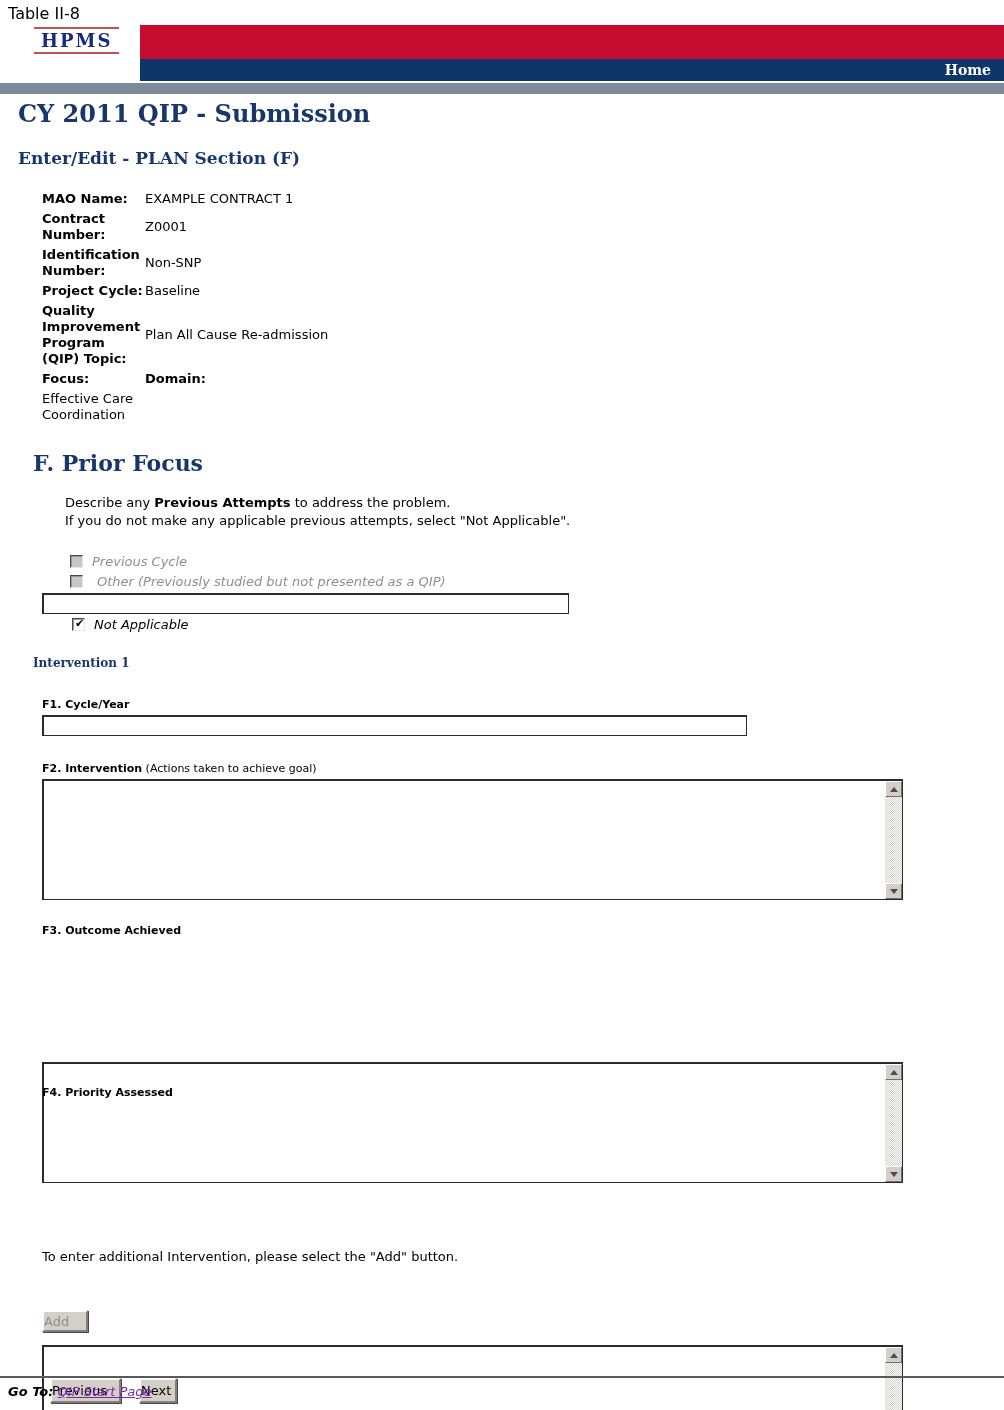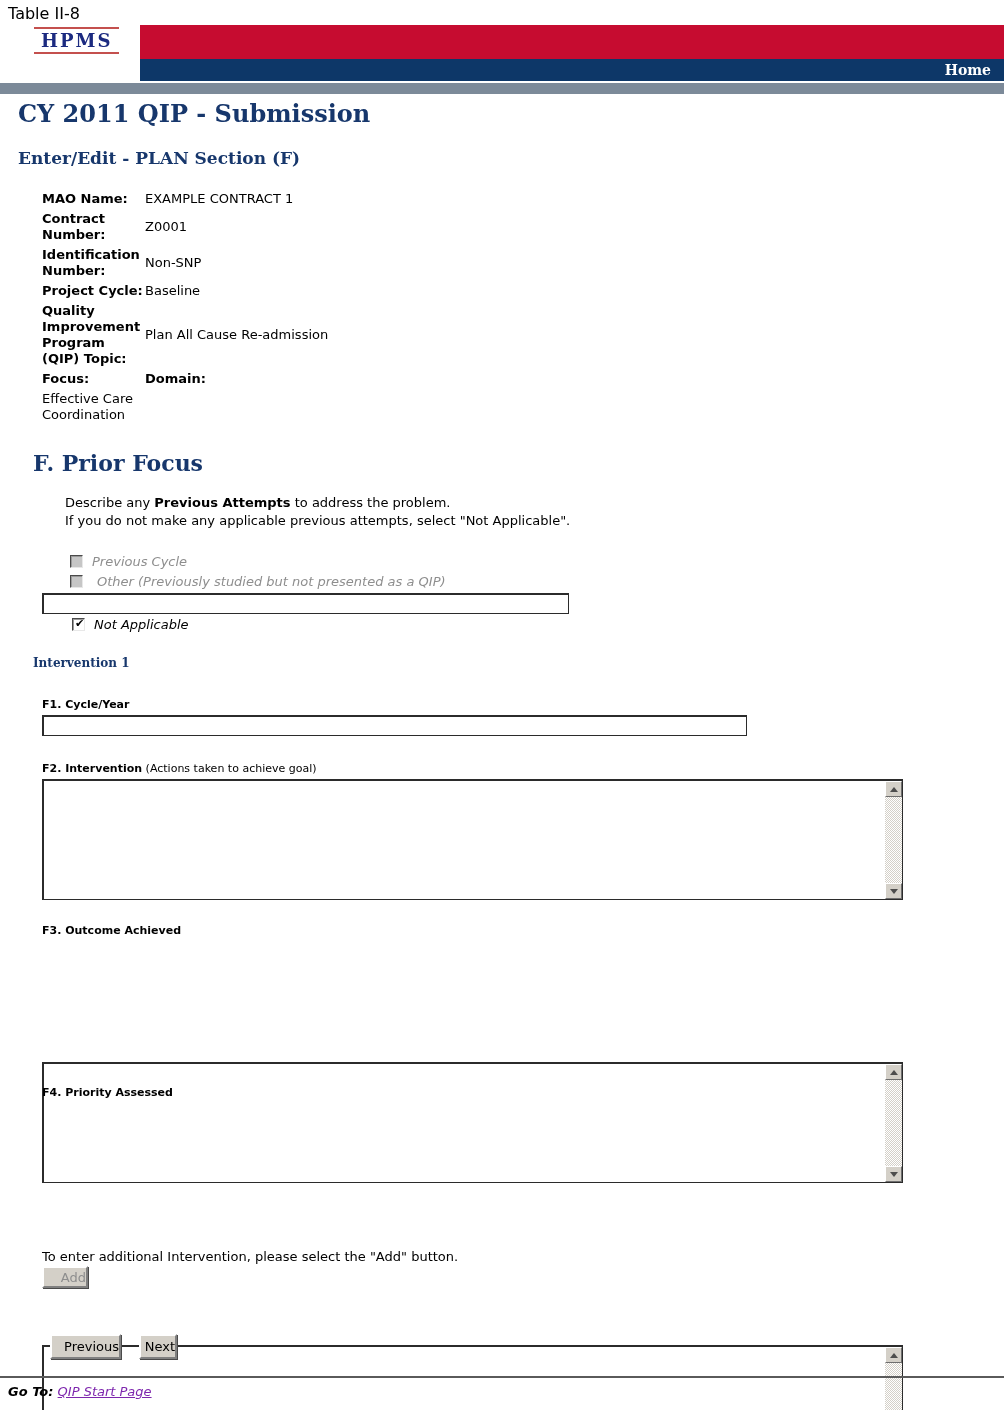--- a/index.html
+++ b/index.html
@@ -74,24 +74,24 @@
       border-bottom:1px solid #6e6e6e;border-right:1px solid #6e6e6e;
       display:flex;align-items:center;justify-content:center;}
   .tri-up{width:0;height:0;border-left:4px solid transparent;border-right:4px solid transparent;
       border-bottom:5px solid #4d4d4d;}
   .tri-down{width:0;height:0;border-left:4px solid transparent;border-right:4px solid transparent;
       border-top:5px solid #4d4d4d;}
 
   
   .add-instruction{left:42px;top:1249px;}
   .win-btn{box-sizing:border-box;background:#d4d0c8;font-family:"DejaVu Sans","Liberation Sans",sans-serif;
-      font-size:13px;color:#000;text-align:right;
+      font-size:13px;color:#000;text-align:left;
       border-top:2px solid #fff;border-left:2px solid #fff;
       border-right:2px solid #808080;border-bottom:2px solid #808080;
-      box-shadow:1px 1px 0 #4a4a4a;padding:0;}
+      box-shadow:1px 1px 0 #4a4a4a;padding:0;margin-top:44px;}
   .add-btn{left:42px;top:1266px;width:46px;height:22px;color:#8e8e8e;}
   .prev-btn{left:50px;top:1334px;width:71px;height:25px;}
   .next-btn{left:139px;top:1334px;width:38px;height:25px;}
   .footer-rule{left:0;top:1376px;width:1004px;height:2px;background:#5a5a5a;}
   .goto{left:8px;top:1384px;font-style:italic;}
   .goto .goto-lbl{font-weight:bold;}
   .goto a{color:#7d26ad;}
 </style>
 </head>
 <body>

